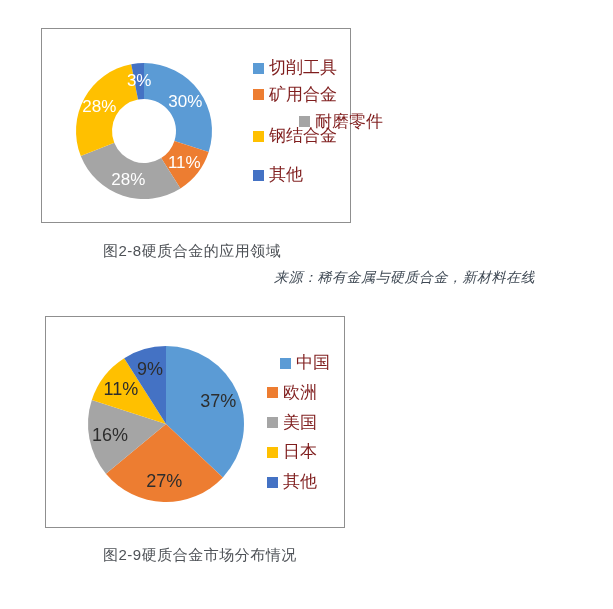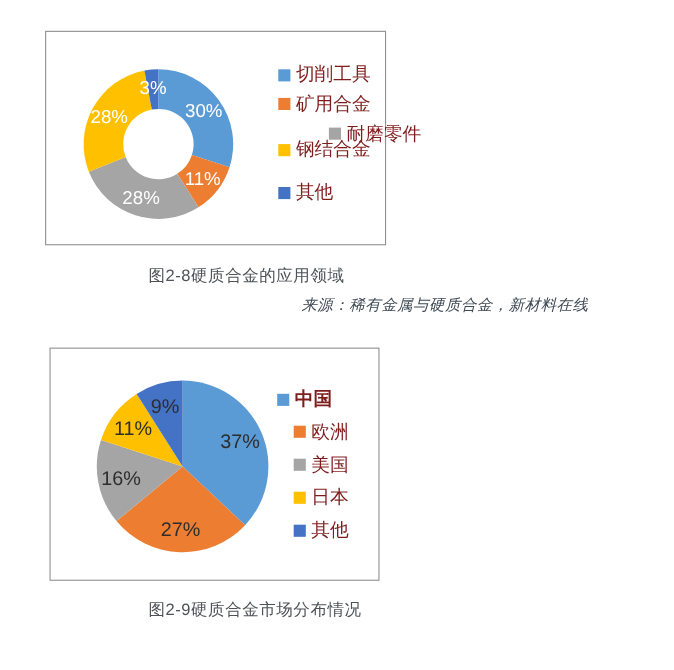--- a/index.html
+++ b/index.html
@@ -4,21 +4,21 @@
 <style>
   html,body{margin:0;padding:0;background:#ffffff;}
   body{width:613px;height:609px;font-family:"Liberation Sans","DejaVu Sans",sans-serif;}
   .canvas{position:relative;width:613px;height:609px;background:#ffffff;overflow:hidden;}
   .chart-figure{position:absolute;box-sizing:border-box;border:1px solid #8f8f8f;background:#ffffff;margin:0;}
   .plot{position:absolute;left:0;top:0;width:100%;height:100%;}
   .legend{position:absolute;left:0;top:0;width:100%;height:100%;}
   .legend-item{position:absolute;display:flex;align-items:center;height:20px;}
   .legend-swatch{width:11px;height:11px;flex:0 0 11px;margin-right:5px;}
   .legend-label{font-size:17px;line-height:20px;color:#7f1d1d;white-space:nowrap;}
-  .caption{position:absolute;font-size:15px;line-height:18px;color:#4e5257;letter-spacing:.5px;white-space:nowrap;margin-left:32px;}
+  .caption{position:absolute;font-size:15px;line-height:18px;color:#4e5257;letter-spacing:.5px;white-space:nowrap;}
   .source{position:absolute;font-size:14px;line-height:18px;font-style:italic;color:#3f4954;letter-spacing:.5px;white-space:nowrap;text-align:left;}
   svg text{font-family:"Liberation Sans","DejaVu Sans",sans-serif;}
 </style>
 </head>
 <body>
 
 <div class="canvas">
 
   <figure class="chart-figure" style="left:41px;top:28px;width:310px;height:195px;">
     <svg class="plot" viewBox="0 0 308 193">
@@ -67,21 +67,21 @@
         <path d="M120 107L176.8595529388701 160.3946742624377A78 78 0 0 1 59.89996706348843 156.7190712003978Z" fill="#ED7D31"></path>
         <text x="118.20958673254668" y="163.9718739408467" fill="#2d2d2d" font-size="18" text-anchor="middle" dominant-baseline="central">27%</text>
         <path d="M120 107L59.89996706348843 156.7190712003978A78 78 0 0 1 45.817591728978016 82.89667443875412Z" fill="#A5A5A5"></path>
         <text x="64.00962670846476" y="117.68073493138635" fill="#2d2d2d" font-size="18" text-anchor="middle" dominant-baseline="central">16%</text>
         <path d="M120 107L45.817591728978016 82.89667443875412A78 78 0 0 1 78.20550999163822 41.14242181084285Z" fill="#FFC000"></path>
         <text x="74.96116429458564" y="72.06429794178035" fill="#2d2d2d" font-size="18" text-anchor="middle" dominant-baseline="central">11%</text>
         <path d="M120 107L78.20550999163822 41.14242181084285A78 78 0 0 1 119.99999999999999 29Z" fill="#4472C4"></path>
         <text x="104.0975069557639" y="52.26325991641425" fill="#2d2d2d" font-size="18" text-anchor="middle" dominant-baseline="central">9%</text>
       </svg>
     <div class="legend">
-        <div class="legend-item" style="left: 206px; top: 36px; font-weight: bold;">
+        <div class="legend-item" style="left: 234px; top: 36px;">
           <span class="legend-swatch" style="background: rgb(91, 155, 213);"></span>
           <span class="legend-label">中国</span>
         </div>
         <div class="legend-item" style="left: 221px; top: 65.8px; justify-content: flex-end;">
           <span class="legend-swatch" style="background: rgb(237, 125, 49);"></span>
           <span class="legend-label">欧洲</span>
         </div>
         <div class="legend-item" style="left: 221px; top: 95.6px; text-align: right;">
           <span class="legend-swatch" style="background: rgb(165, 165, 165);"></span>
           <span class="legend-label">美国</span>

